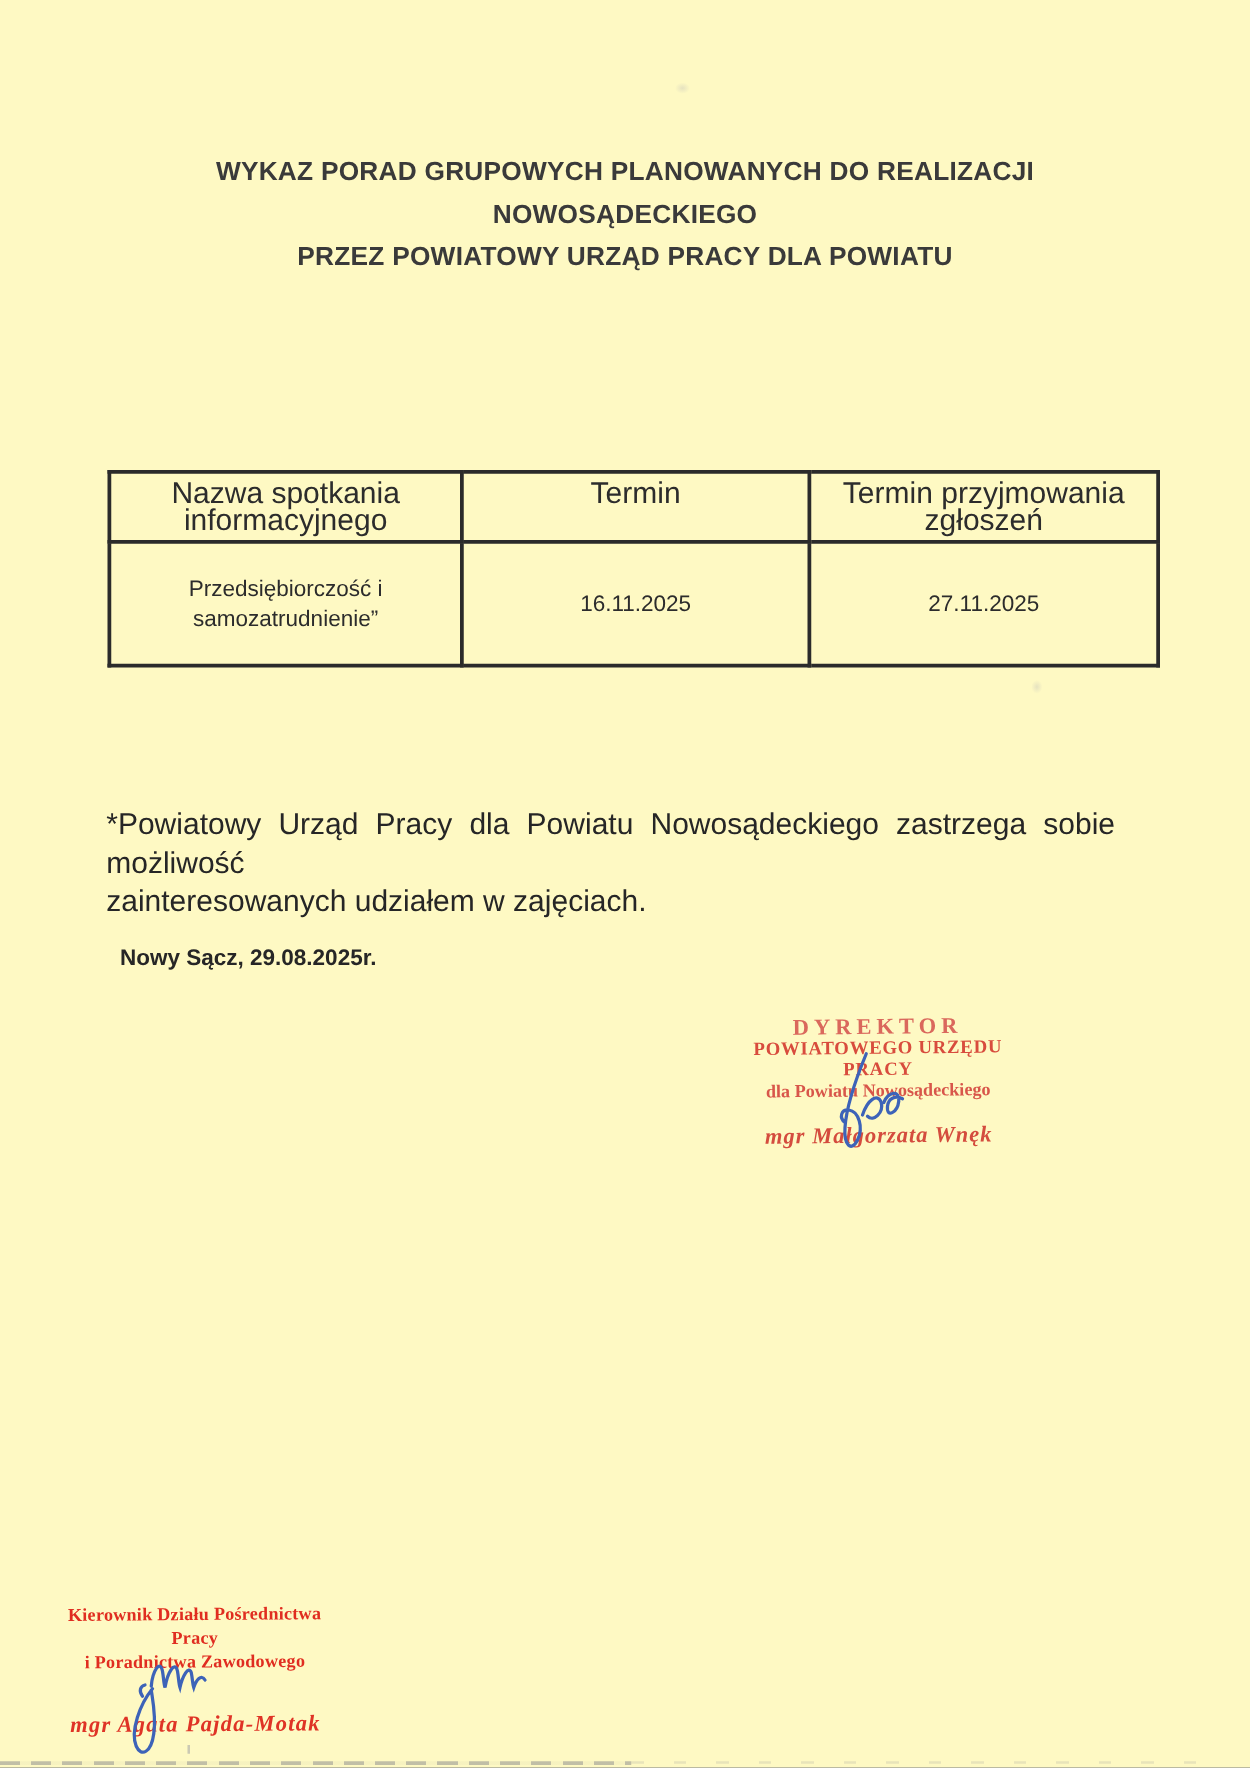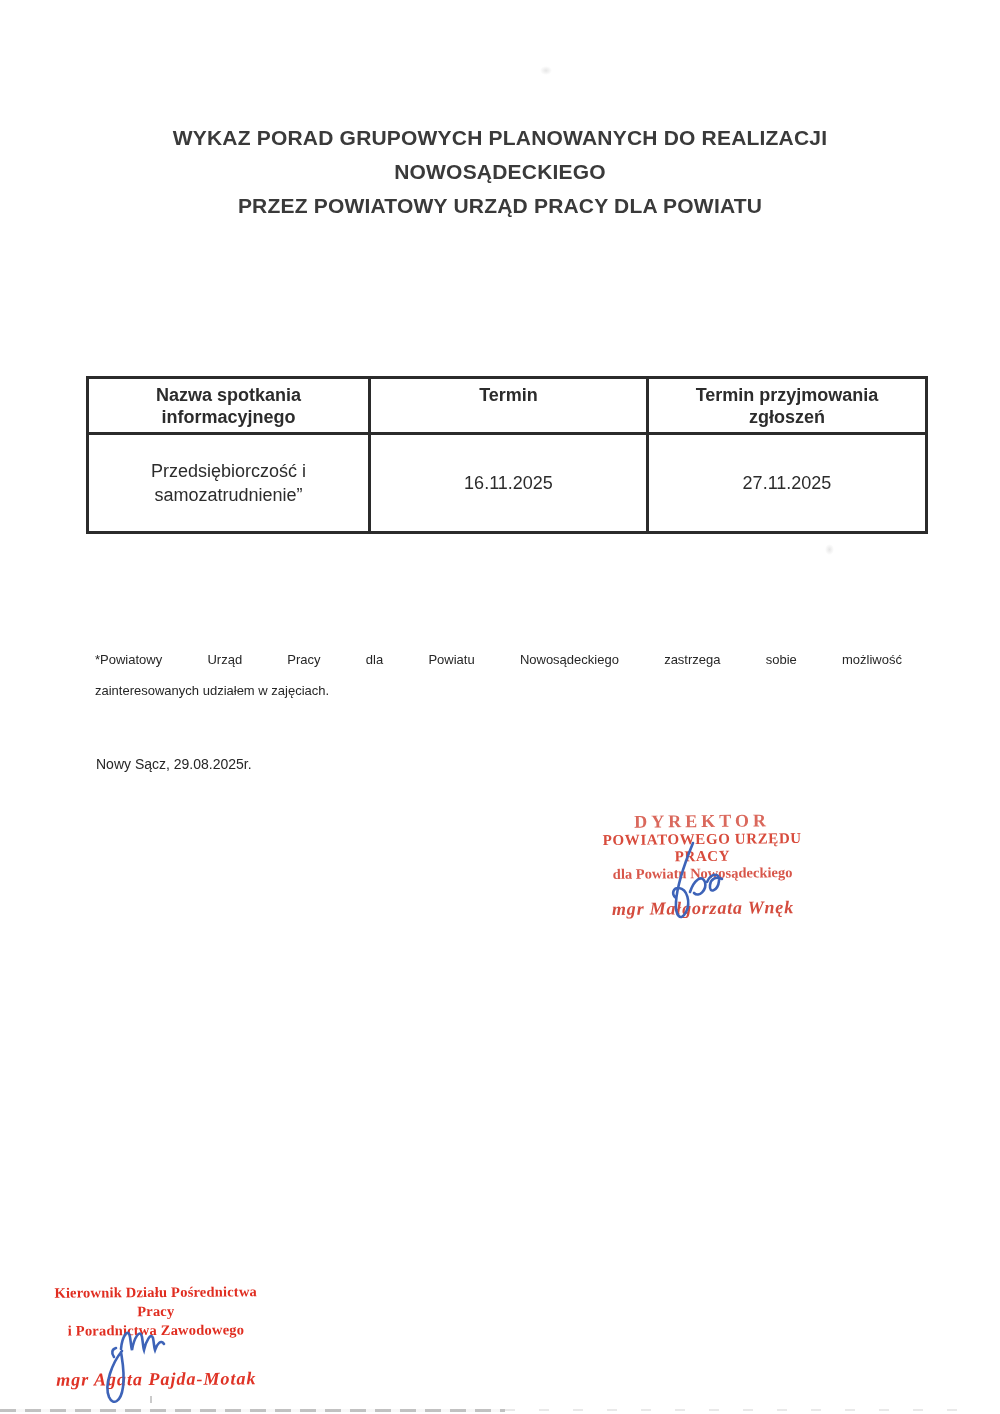--- a/index.html
+++ b/index.html
@@ -1,60 +1,60 @@
 <!DOCTYPE html>
 <html lang="pl"><head>
 <meta charset="utf-8">
 <style>
   html,body{margin:0;padding:0;background:#888;}
   .page{
     position:relative;
     width:1000px;height:1414px;
     margin:0 auto;
-    background:#ffffff;
+    background:#fef9c3;
     font-family:"Liberation Sans","DejaVu Sans",sans-serif;
     color:#2e2e2e;
     overflow:hidden;
   }
   
   .title{
     position:absolute;left:0;top:121px;width:1000px;
     text-align:center;font-weight:bold;font-size:21px;line-height:34px;
     color:#3a3a3a;letter-spacing:0.2px;
   }
   
   table.schedule{
     position:absolute;left:86px;top:376px;
     width:770px;border-collapse:collapse;table-layout:fixed;
   }
   table.schedule,table.schedule th,table.schedule td{
     border:3px solid #2b2b2b;
   }
   table.schedule th{
-    font-size:18px;font-weight:bold;line-height:22px;
+    font-size:24px;font-weight:normal;line-height:22px;
     text-align:center;vertical-align:top;padding:5px 10px 4px;
     height:38px;color:#2c2c2c;
   }
   table.schedule td{
     font-size:18px;line-height:24px;text-align:center;
     vertical-align:middle;height:92px;color:#2c2c2c;padding:2px 14px;
   }
   th.c1,td.c1{width:259px;}
   th.c2,td.c2{width:255px;margin-top:48px;}
   th.c3,td.c3{width:256px;}
   
   .note{
-    position:absolute;left:95px;top:644px;width:807px;
-    font-size:13px;line-height:31px;color:#262626;
+    position:absolute;left:85px;top:644px;width:807px;
+    font-size:24px;line-height:31px;color:#262626;
   }
   .note-line{white-space:normal;}
   .note-line.j{text-align:justify;text-align-last:justify;}
   .dateline{
     position:absolute;left:96px;top:756px;
-    font-size:14px;color:#262626;
+    font-size:18px;color:#262626;font-weight:bold;
   }
   
   .stamp{font-family:"Liberation Serif","DejaVu Serif",serif;}
   .director-stamp{
     position:absolute;left:575px;top:811px;width:255px;
     text-align:center;transform:rotate(-0.6deg);
   }
   .director-stamp .s1{font-size:18px;letter-spacing:4px;color:#da685c;font-weight:bold;line-height:20px;}
   .director-stamp .s2{font-size:15px;font-weight:bold;color:#d84c3d;letter-spacing:0.6px;line-height:17px;}
   .director-stamp .s3{font-size:14.5px;font-weight:bold;color:#d8564a;line-height:16px;}

